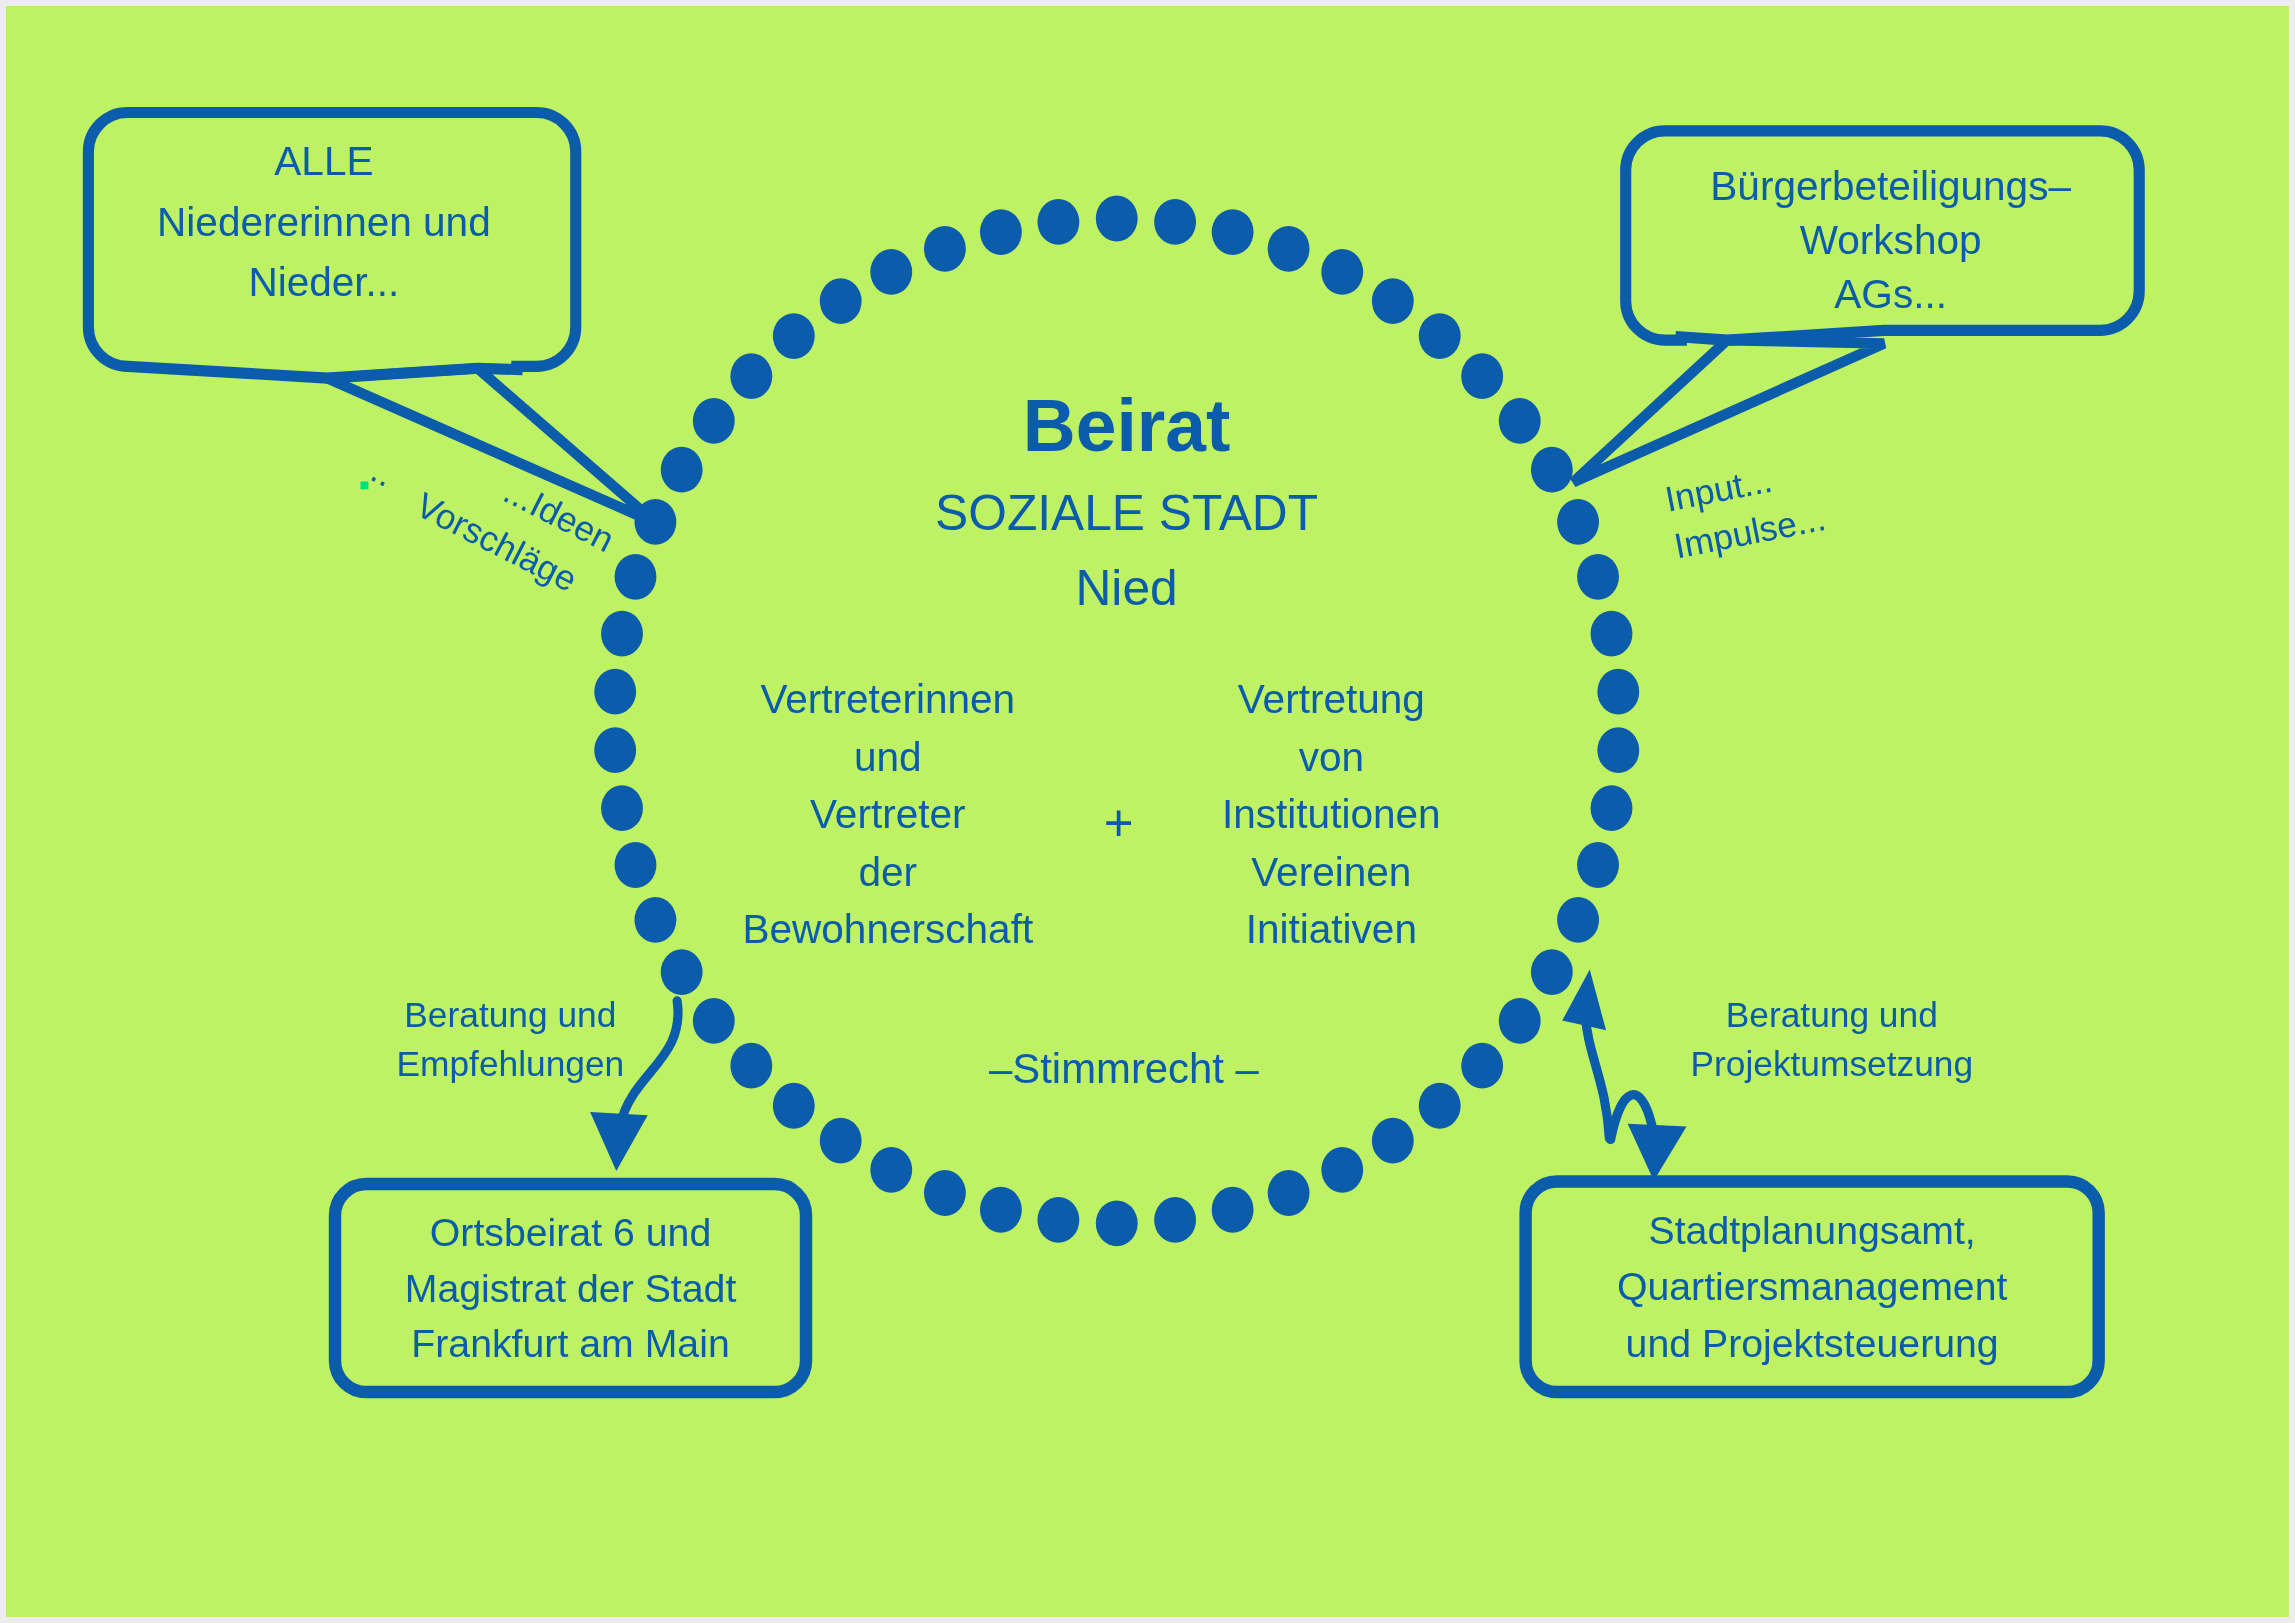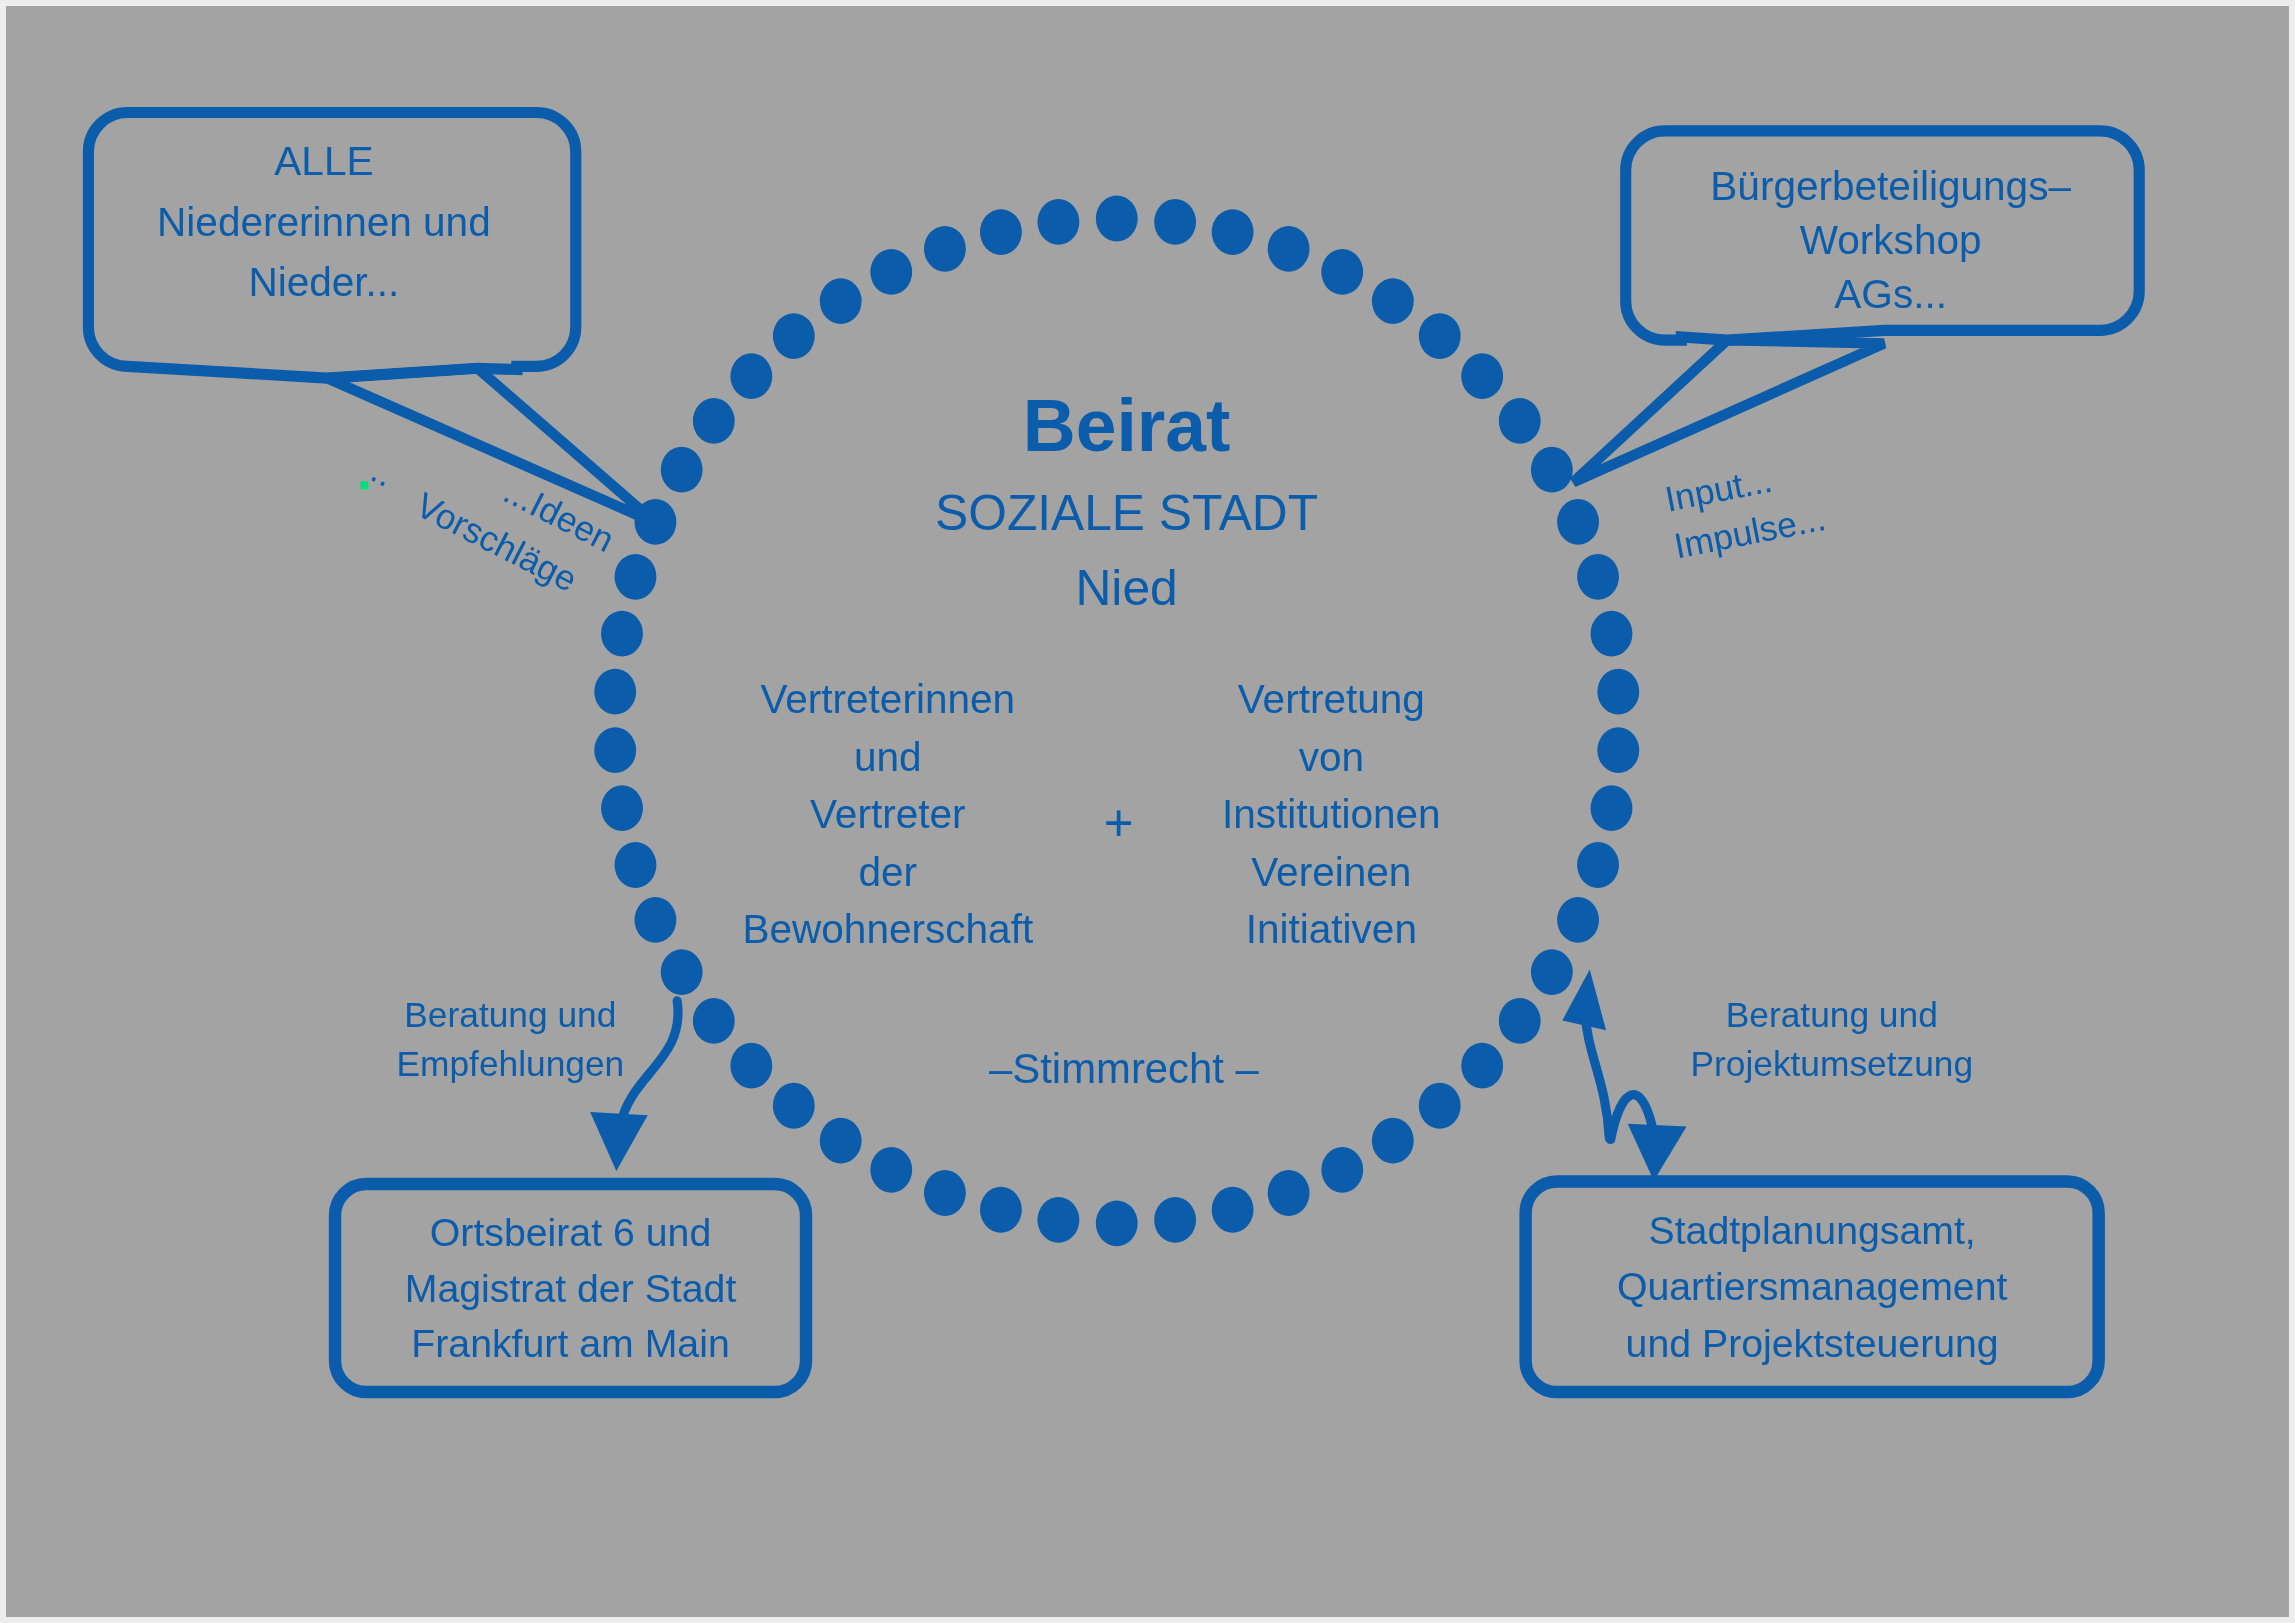--- a/index.html
+++ b/index.html
@@ -4,21 +4,21 @@
 <style>
   html, body {
     margin: 0;
     padding: 0;
     background: #ffffff;
   }
   #canvas {
     position: relative;
     width: 2295px;
     height: 1623px;
-    background: #a3a3a3;
+    background: #bef264;
     overflow: hidden;
     font-family: "Liberation Sans", sans-serif;
   }
   #canvas::after {
     content: "";
     position: absolute;
     left: 0; top: 0; right: 0; bottom: 0;
     border: 6.5px solid #ededed;
     pointer-events: none;
   }

